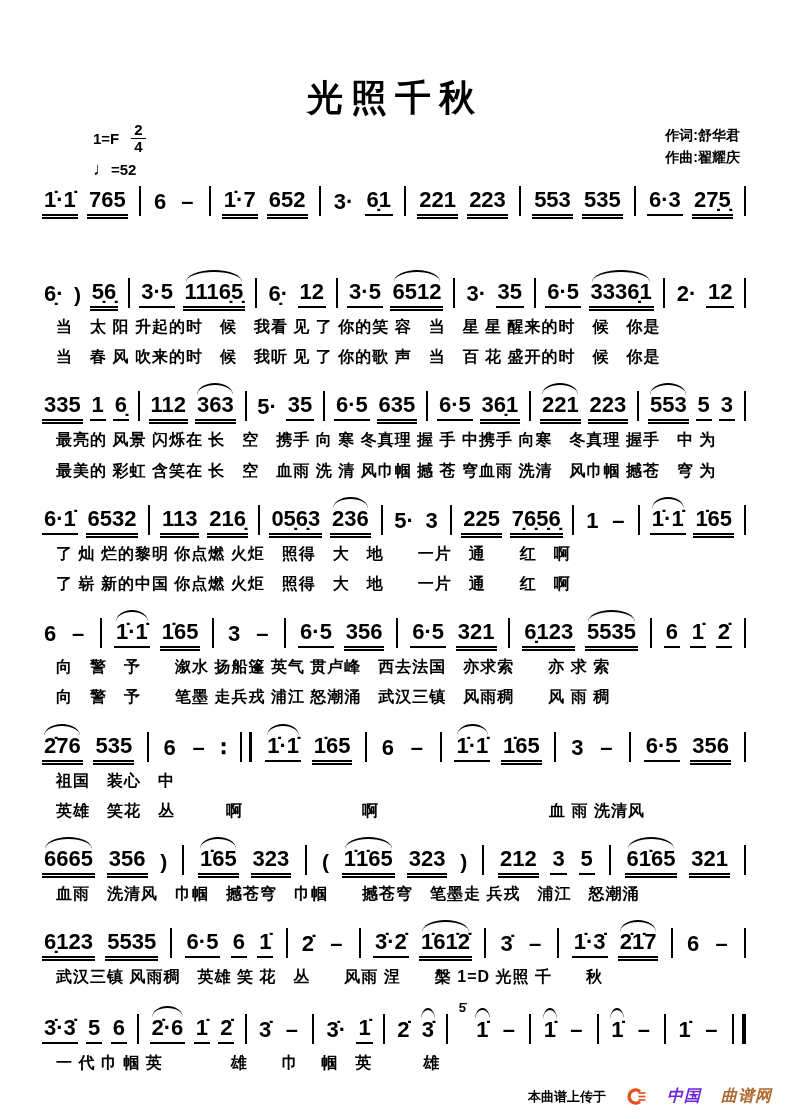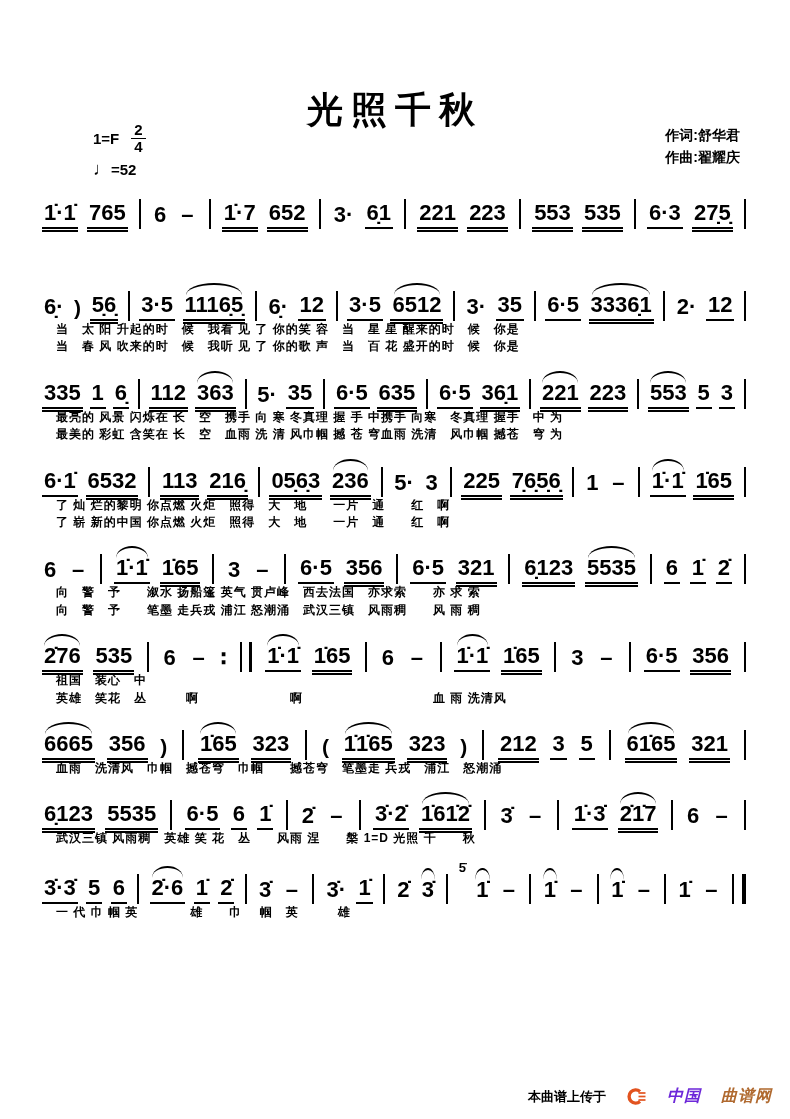--- a/index.html
+++ b/index.html
@@ -3,36 +3,36 @@
 <meta charset="utf-8">
 <style>
   html,body{margin:0;padding:0;background:#e8e8e8;}
   .page{
     position:relative;width:790px;height:1119px;margin:0 auto;
     background:#ffffff;color:#000;
     font-family:"Liberation Sans","DejaVu Sans",sans-serif;
     overflow:hidden;
   }
   .title{
-    position:absolute;top:74px;left:0;right:0;margin:12px;
+    position:absolute;top:74px;left:0;right:0;margin:0;
     text-align:center;font-size:36px;font-weight:bold;letter-spacing:8px;
   }
   .credits{
     position:absolute;top:124px;right:50px;
     font-size:14px;line-height:1.6;text-align:left;font-weight:bold;
   }
   .keyblock{position:absolute;top:122px;left:85px;font-size:15px;font-weight:bold;margin-left:8px;}
   .keyrow{display:flex;align-items:center;}
   .frac{display:inline-flex;flex-direction:column;align-items:center;line-height:1.05;margin-left:12px;font-size:15px;}
   .frac .num{border-bottom:1px solid #000;padding:0 3px;}
   .frac .den{padding:0 3px;}
   .tempo{margin-top:4px;}
   .tempo .qnote{font-size:18px;}
   
-  .systems{position:absolute;top:189px;left:42px;right:42px;}
+  .systems{position:absolute;top:176px;left:42px;right:42px;}
   .system{margin-bottom:13px;}
   .system.gap-large{margin-bottom:52px;}
   .notes{
     display:flex;align-items:flex-end;justify-content:space-between;
     font-weight:bold;font-size:22px;line-height:1;min-height:40px;
   }
   .note{position:relative;display:inline-block;padding:0 2px 3px 2px;white-space:nowrap;}
   .note.u1{border-bottom:2px solid #000;}
   .note.u2{border-bottom:2px solid #000;}
   .note.u2::after{content:"";position:absolute;left:0;right:0;bottom:-5px;height:2px;background:#000;}
@@ -40,21 +40,21 @@
     content:"";position:absolute;top:-11px;left:6%;right:6%;height:10px;
     border-top:2px solid #000;border-radius:50% / 100% 100% 0 0;
   }
   .dash{position:relative;display:inline-block;padding:0 4px 3px 4px;}
   .sym{display:inline-block;padding:0 1px 3px 1px;font-size:21px;}
   .grace{display:inline-block;font-size:13px;font-weight:bold;margin-bottom:30px;align-self:flex-start;}
   .bar{display:inline-block;width:2px;height:30px;background:#000;margin:0 2px;}
   .bar-double{width:7px;background:none;border-left:2px solid #000;border-right:3px solid #000;}
   .bar-final{width:8px;background:none;border-left:2px solid #000;border-right:4px solid #000;}
   .lyr{
-    font-size:12px;line-height:1.45;padding-left:14px;
+    font-size:16px;line-height:1.45;margin-top:7px;padding-left:14px;
     white-space:pre;letter-spacing:1px;font-weight:bold;
   }
   .footer{
     position:absolute;right:18px;bottom:12px;
     display:flex;align-items:center;gap:20px;font-size:13px;font-weight:bold;
   }
   .footer .brand{font-style:italic;font-size:16px;letter-spacing:1px;}
   .logo{display:inline-block;}
 </style>
 </head>

